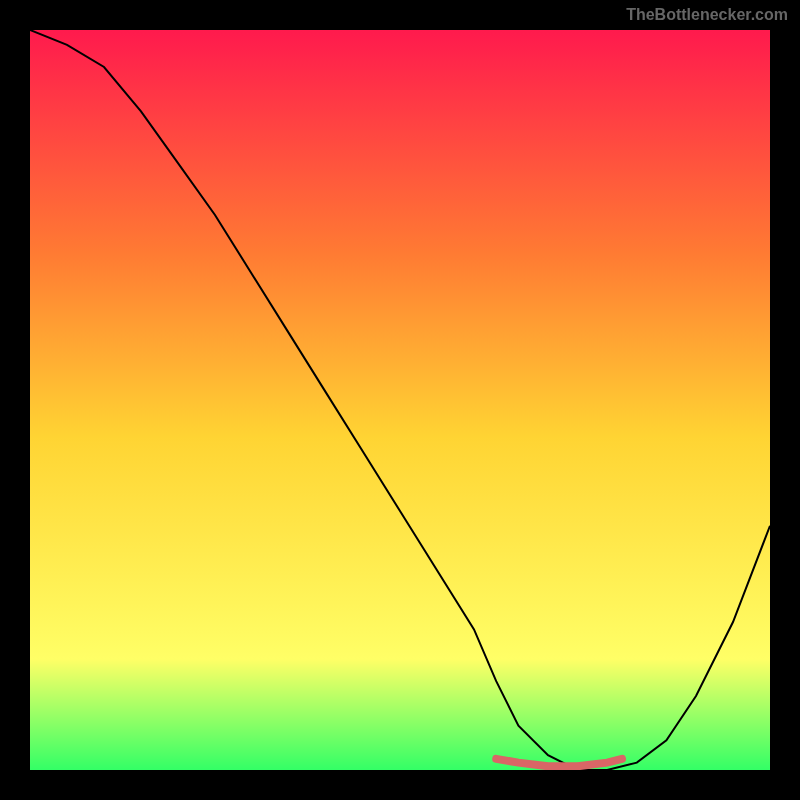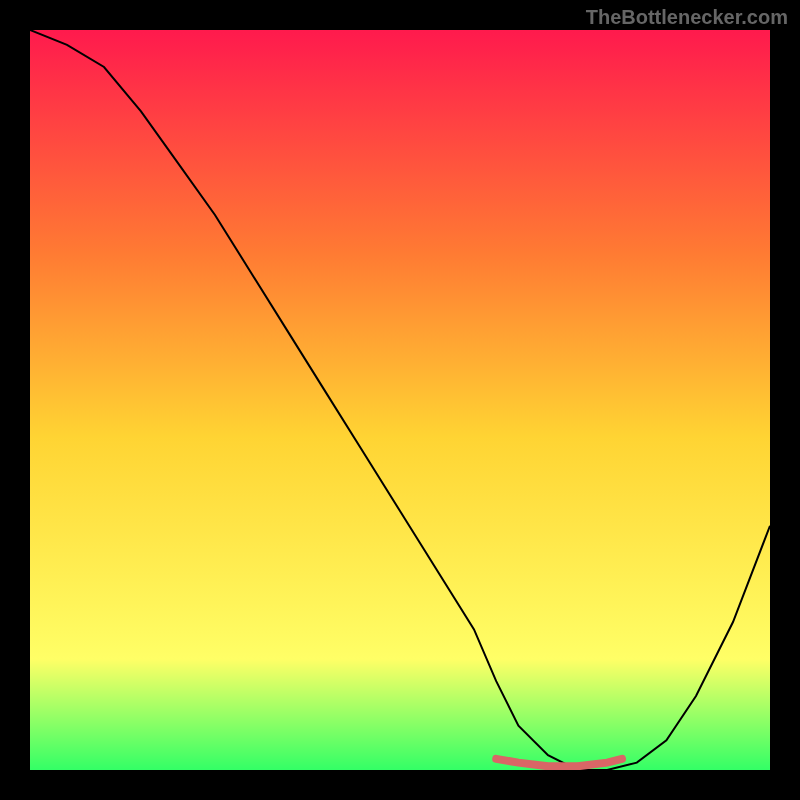--- a/index.html
+++ b/index.html
@@ -9,21 +9,21 @@
     height: 800px;
     background: #000;
     position: relative;
     font-family: Arial, sans-serif;
   }
   .watermark {
     position: absolute;
     top: 6px;
     right: 12px;
     color: #666;
-    font-size: 20px;
+    font-size: 16px;
     font-weight: bold;
     z-index: 10;
   }
   .chart-area {
     position: absolute;
     left: 30px;
     top: 30px;
     width: 740px;
     height: 740px;
   }

